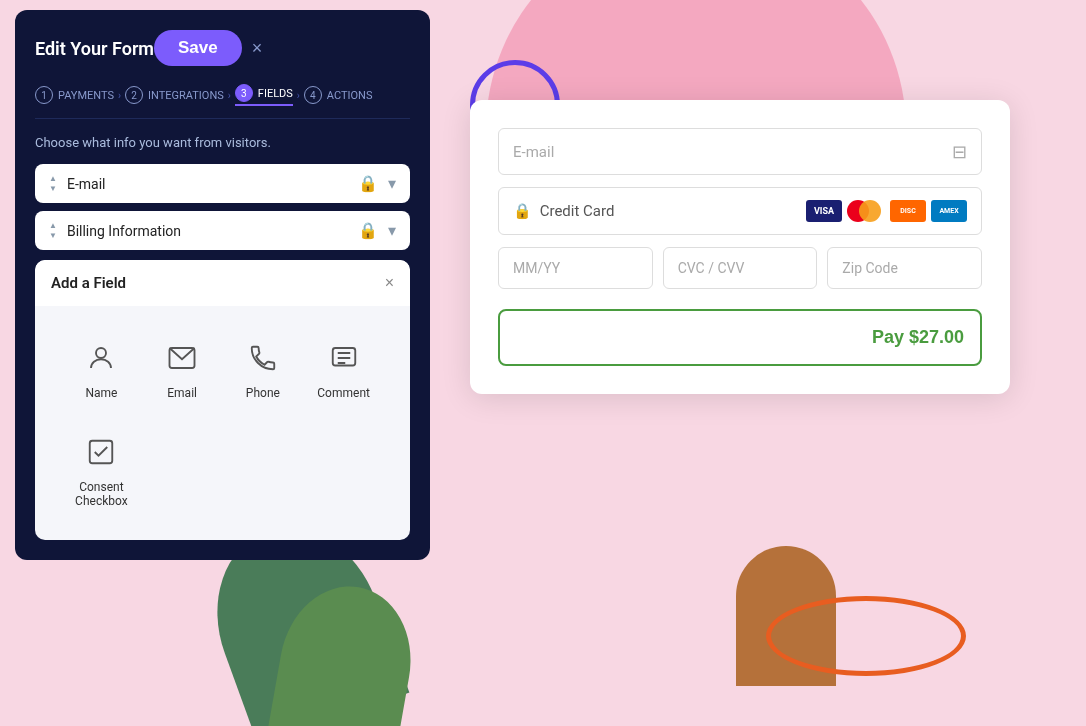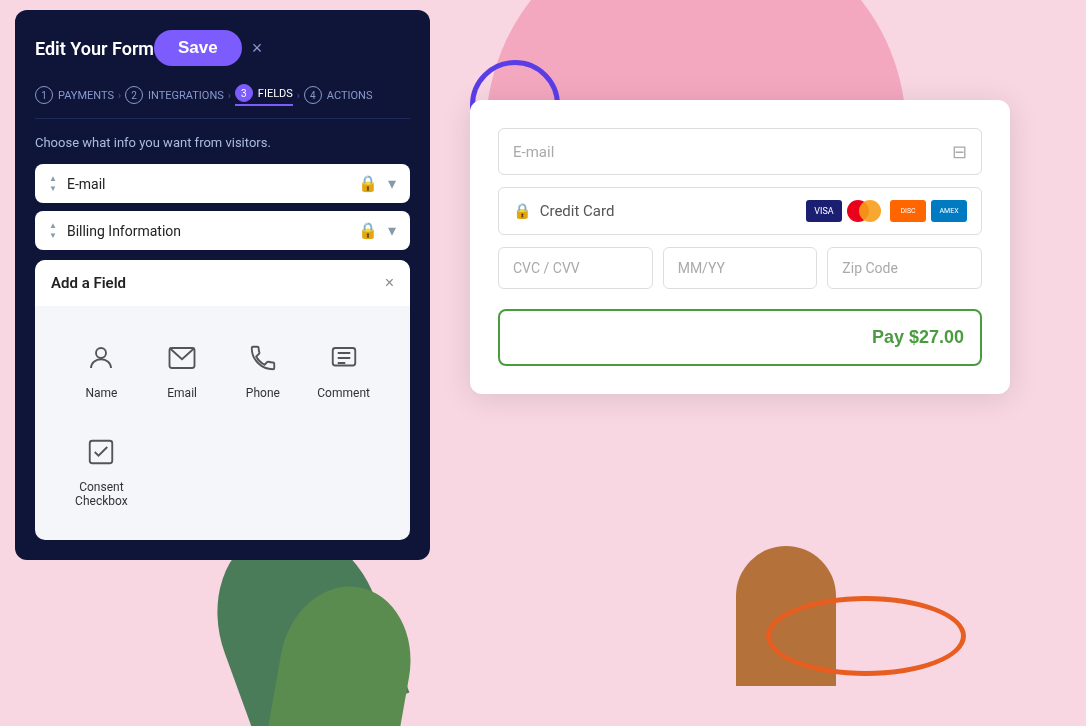--- a/index.html
+++ b/index.html
@@ -331,21 +331,21 @@
     .card-logos {
       display: flex;
       gap: 5px;
       align-items: center;
     }
 
     .card-logo {
       height: 22px;
       border-radius: 3px;
       font-size: 9px;
-      font-weight: normal;
+      font-weight: bold;
       display: flex;
       align-items: center;
       justify-content: center;
       padding: 0 4px;
       text-align: right;
     }
 
     .card-logo-visa {
       background: #1a1f71;
       color: white;
@@ -575,20 +575,20 @@
         <div class="mc-circle1"></div>
         <div class="mc-circle2"></div>
       </div>
       <div class="card-logo card-logo-discover">DISC</div>
       <div class="card-logo card-logo-amex">AMEX</div>
     </div>
   </div>
 
   
   <div class="card-fields-row">
+    <div class="card-sub-field">MM/YY</div>
     <div class="card-sub-field">CVC / CVV</div>
-    <div class="card-sub-field">MM/YY</div>
     <div class="card-sub-field">Zip Code</div>
   </div>
 
   
   <button class="pay-btn">Pay $27.00</button>
 </div>
 
 </body></html>

